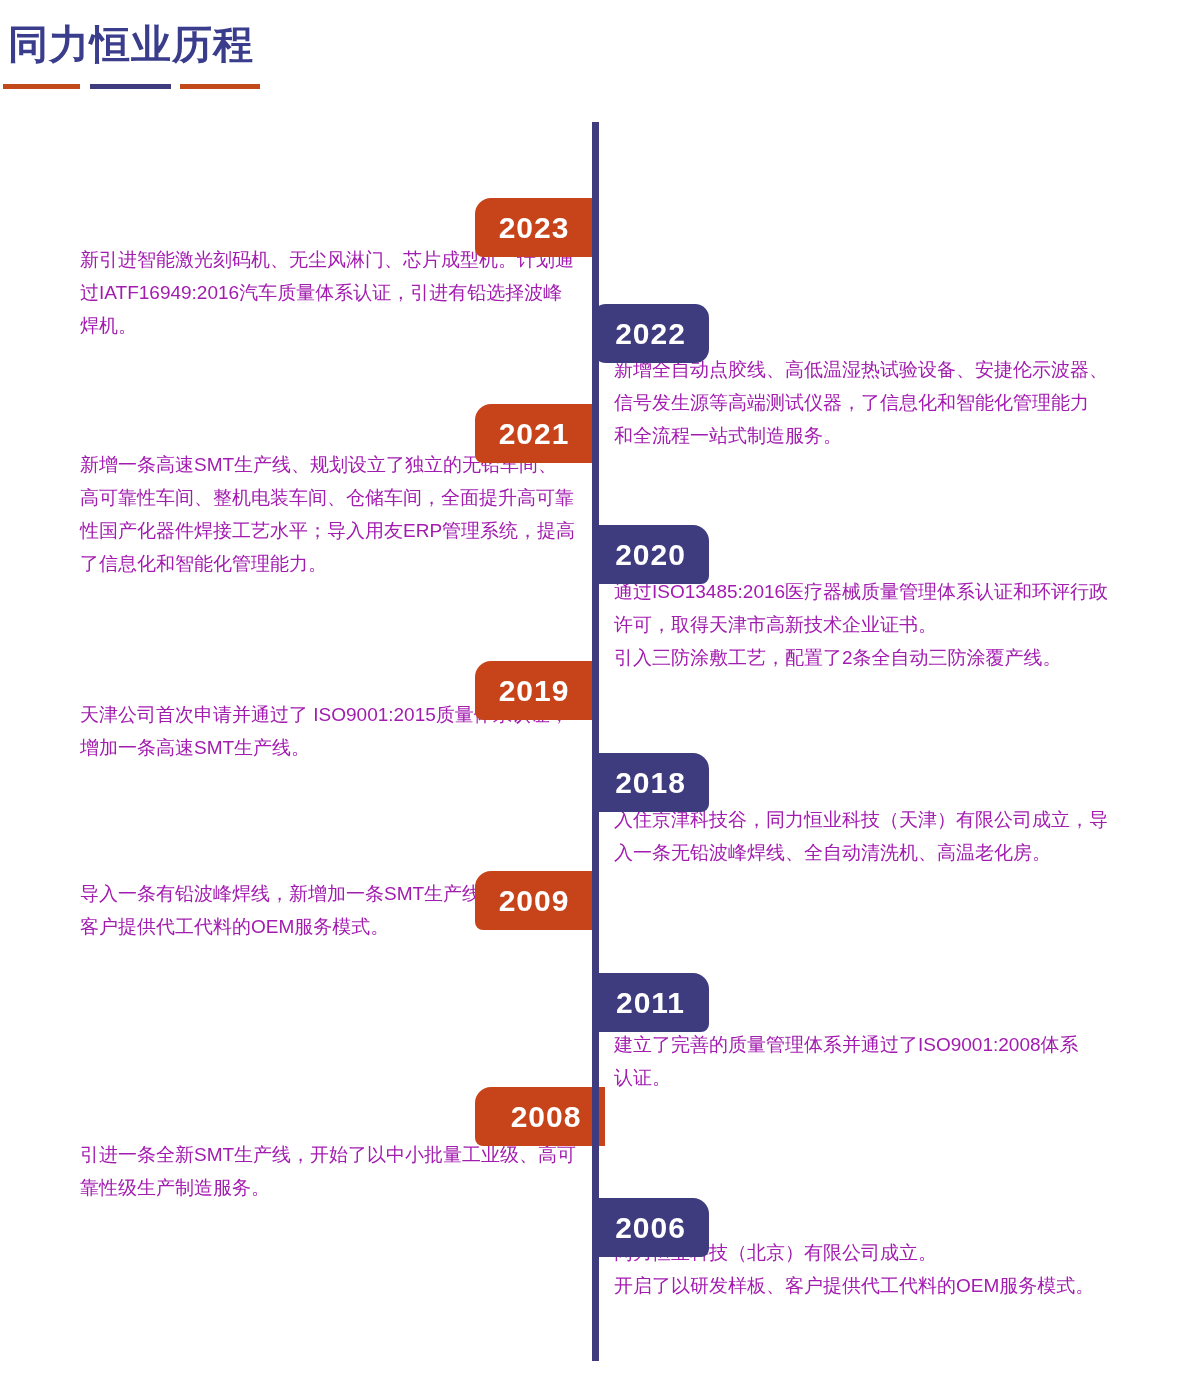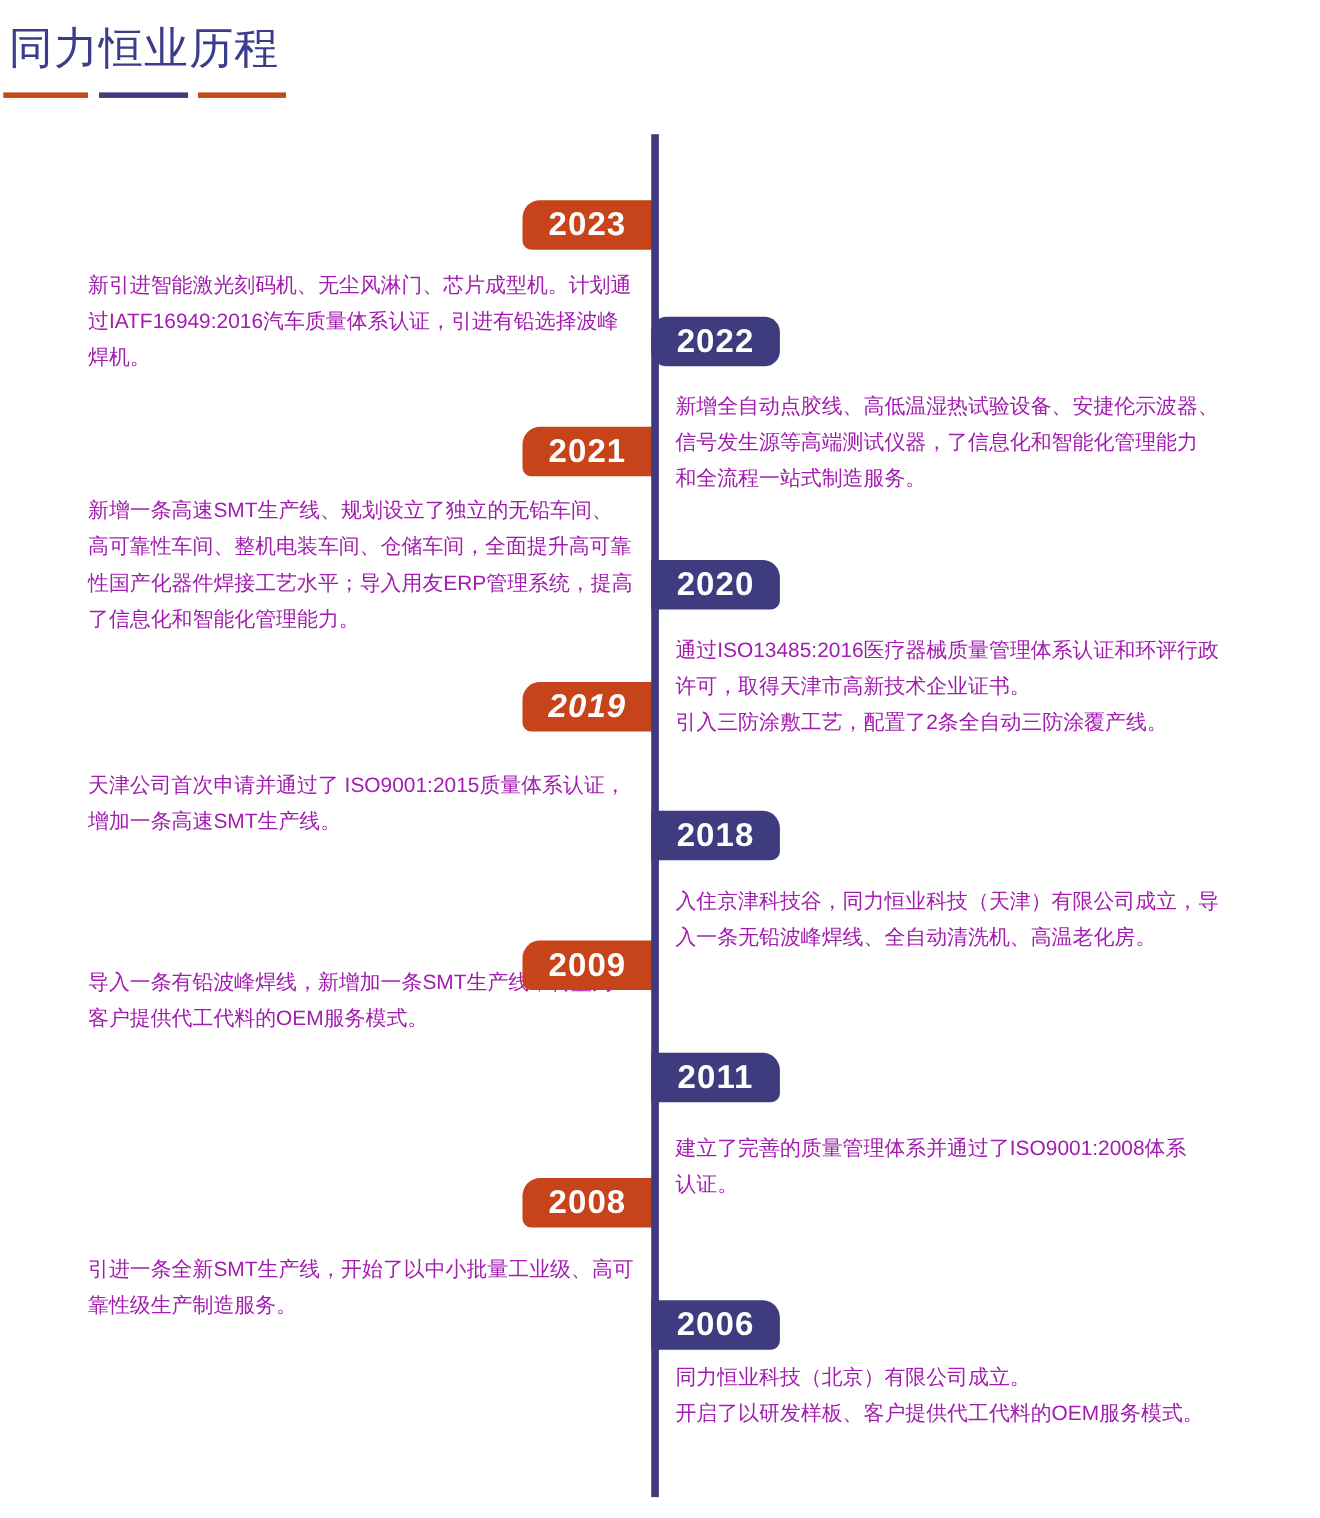--- a/index.html
+++ b/index.html
@@ -16,21 +16,21 @@
     font-family: "Liberation Sans", "DejaVu Sans", sans-serif;
   }
 
   
   .page-title {
     position: absolute;
     left: 8px;
     top: 22px;
     margin: 0;
     font-size: 40px;
-    font-weight: normal;
+    font-weight: bold;
     color: #3a3c8c;
     letter-spacing: 1px;
     line-height: 1.1;
   }
   .seg {
     position: absolute;
     top: 84px;
     height: 5px;
   }
   .seg-1 { left: 3px;   width: 77px; background: #c24a1a; }
@@ -44,29 +44,30 @@
     top: 122px;
     width: 7px;
     height: 1239px;
     background: #3e3b7e;
     z-index: 5;
   }
 
   
   .badge {
     position: absolute;
-    height: 45px;
+    height: 59px;
     display: flex;
     align-items: center;
     justify-content: center;
     color: #ffffff;
     font-size: 30px;
     font-weight: bold;
     letter-spacing: 1px;
     z-index: 2;
+    margin-top: 16px;
   }
   .side-left .badge {
     left: 475px;
     width: 118px;
     background: #c7431a;
     border-radius: 16px 0 0 8px;
   }
   .side-right .badge {
     left: 592px;
     width: 117px;
@@ -84,25 +85,25 @@
     white-space: pre-line;
   }
   .side-left .etext  { left: 80px; }
   .side-right .etext { left: 614px; }
 
   
   .ev0 .badge { top: 182px; }  .ev0 .etext { top: 243px; }
   .ev1 .badge { top: 288px; border-radius: 14px; }  .ev1 .etext { top: 353px; }
   .ev2 .badge { top: 388px; }  .ev2 .etext { top: 448px; }
   .ev3 .badge { top: 509px; }  .ev3 .etext { top: 575px; }
-  .ev4 .badge { top: 620px; font-style: italic; }  .ev4 .etext { top: 698px; }
+  .ev4 .badge { top: 645px; }  .ev4 .etext { top: 698px; }
   .ev5 .badge { top: 737px; }  .ev5 .etext { top: 803px; }
   .ev6 .badge { top: 855px; }  .ev6 .etext { top: 877px; }
   .ev7 .badge { top: 957px; }  .ev7 .etext { top: 1028px; }
-  .ev8 .badge { top: 1071px; } .ev8 .etext { top: 1138px; }
+  .ev8 .badge { top: 1071px; padding-left: 12px; } .ev8 .etext { top: 1138px; }
   .ev9 .badge { top: 1182px; } .ev9 .etext { top: 1236px; }
 </style>
 </head>
 <body>
 
 <div class="page">
 
   <h1 class="page-title">同力恒业历程</h1>
   <div class="seg seg-1"></div>
   <div class="seg seg-2"></div>

